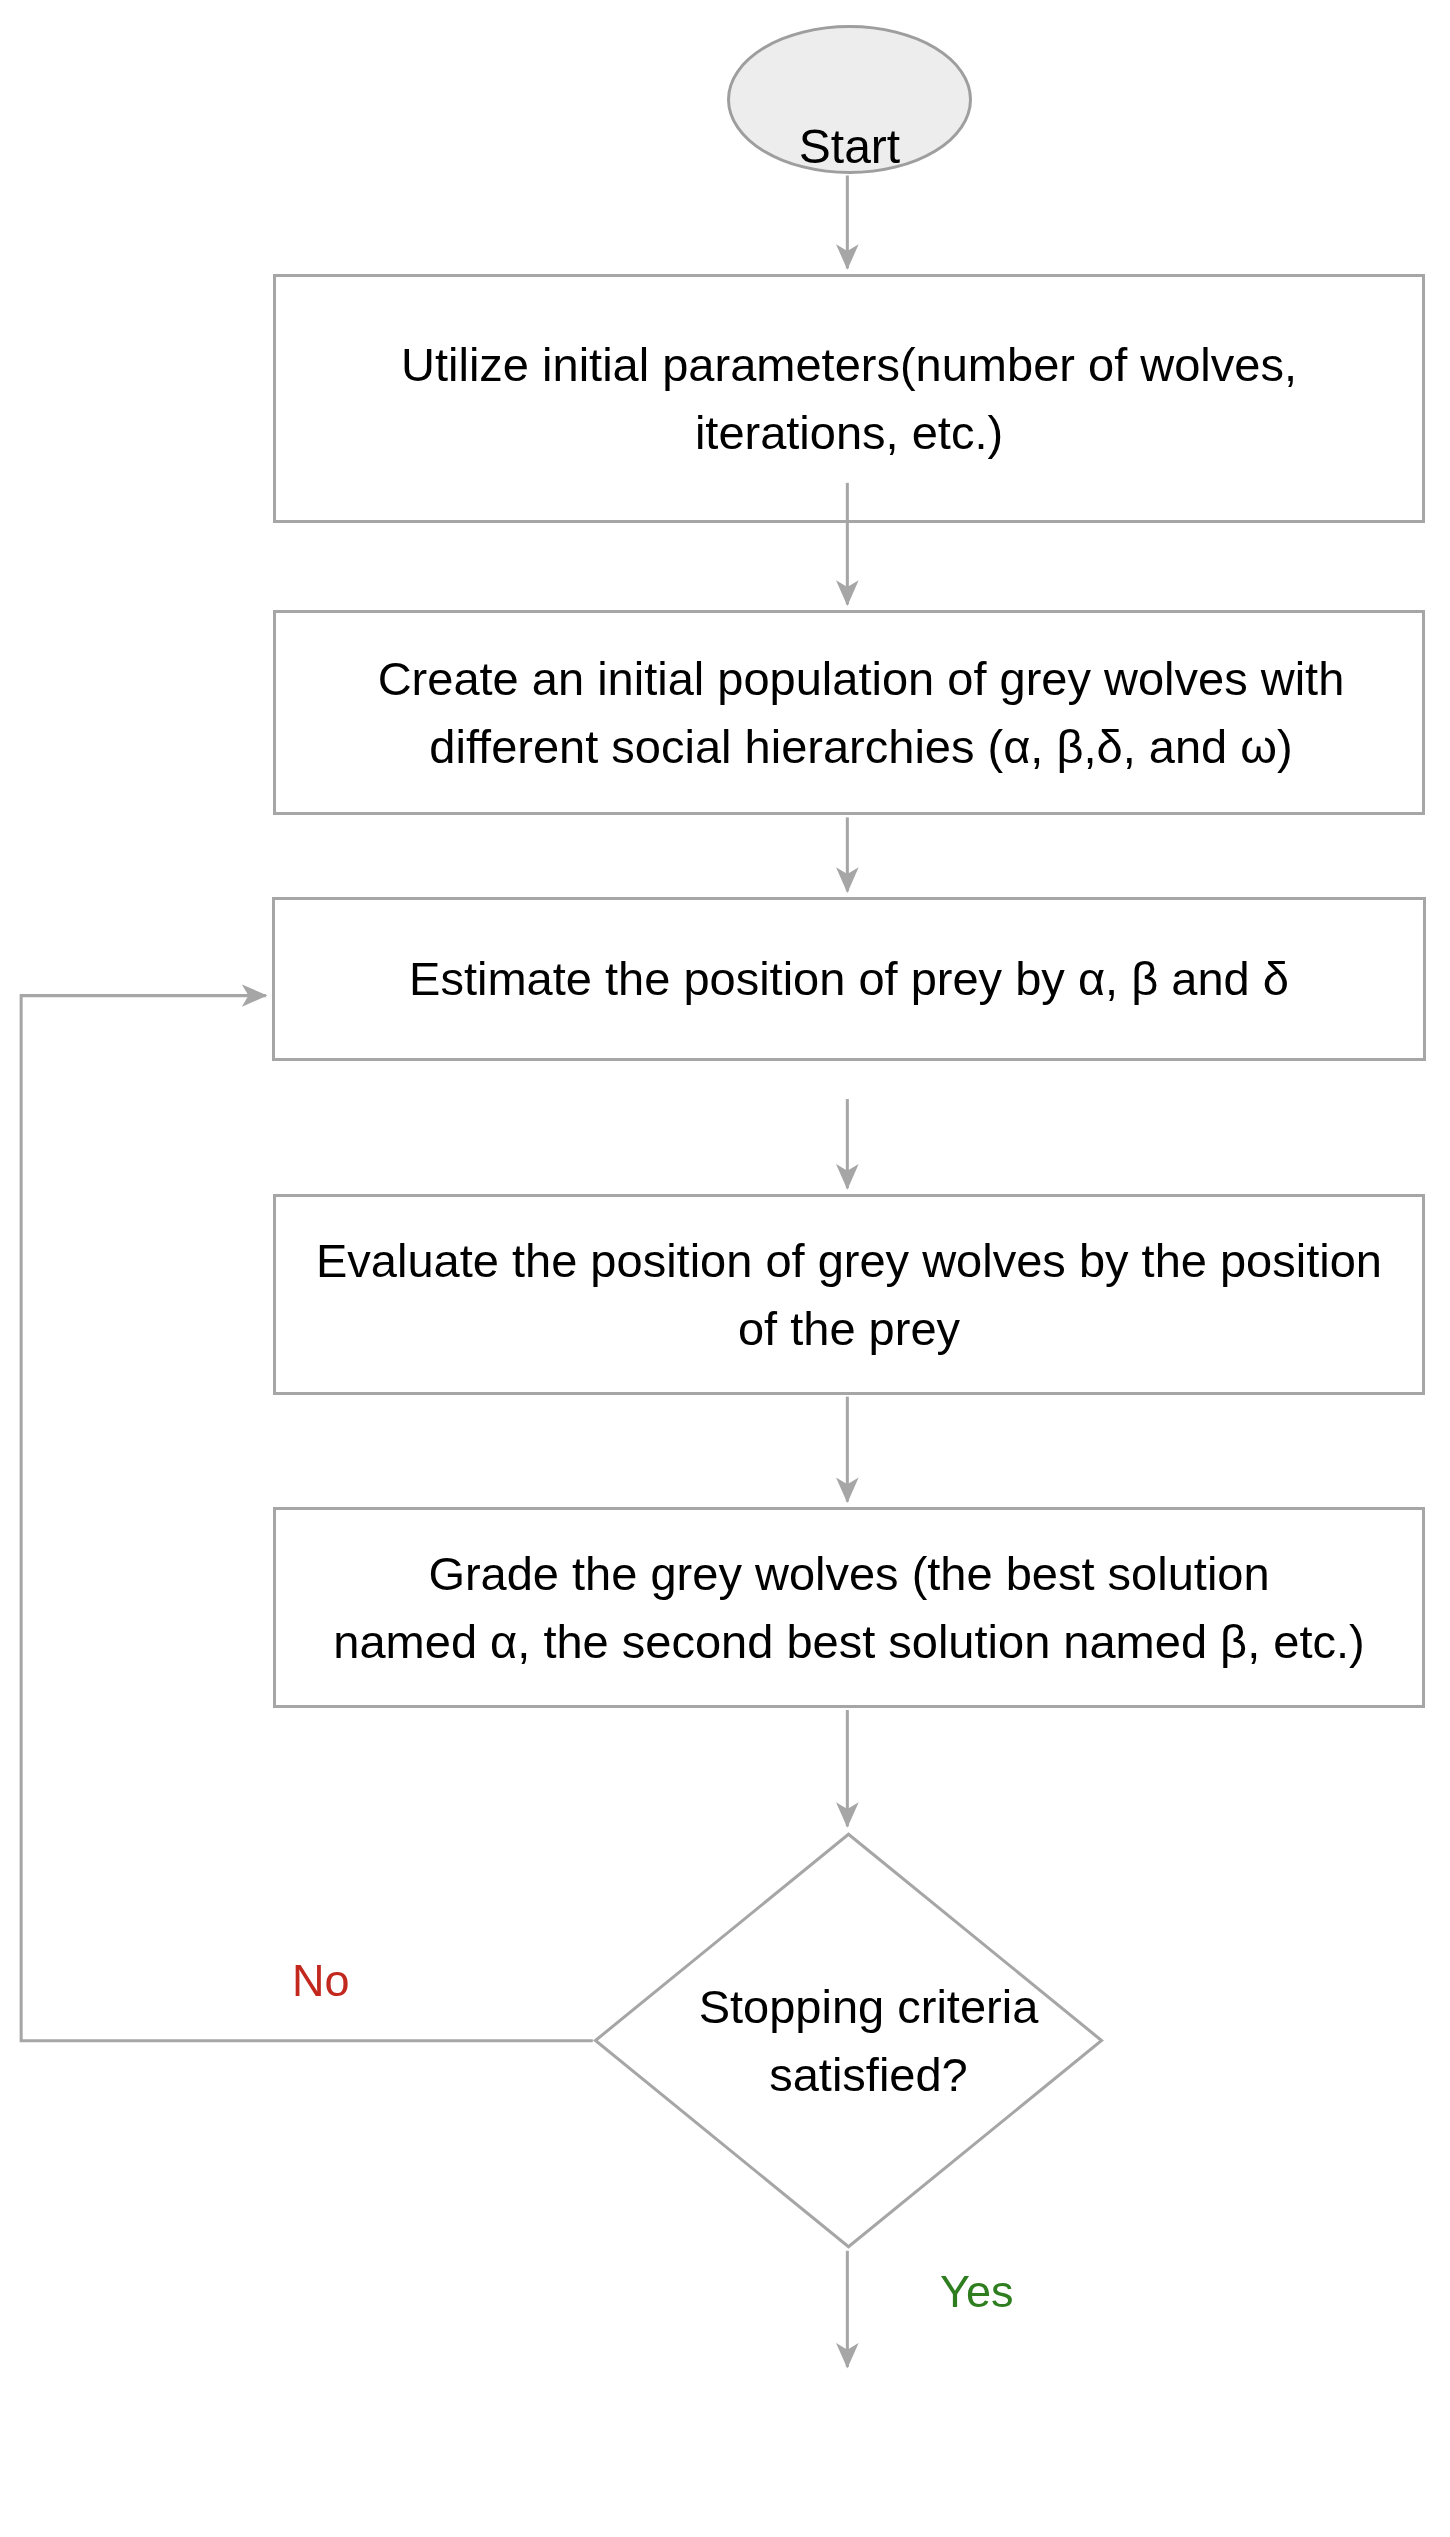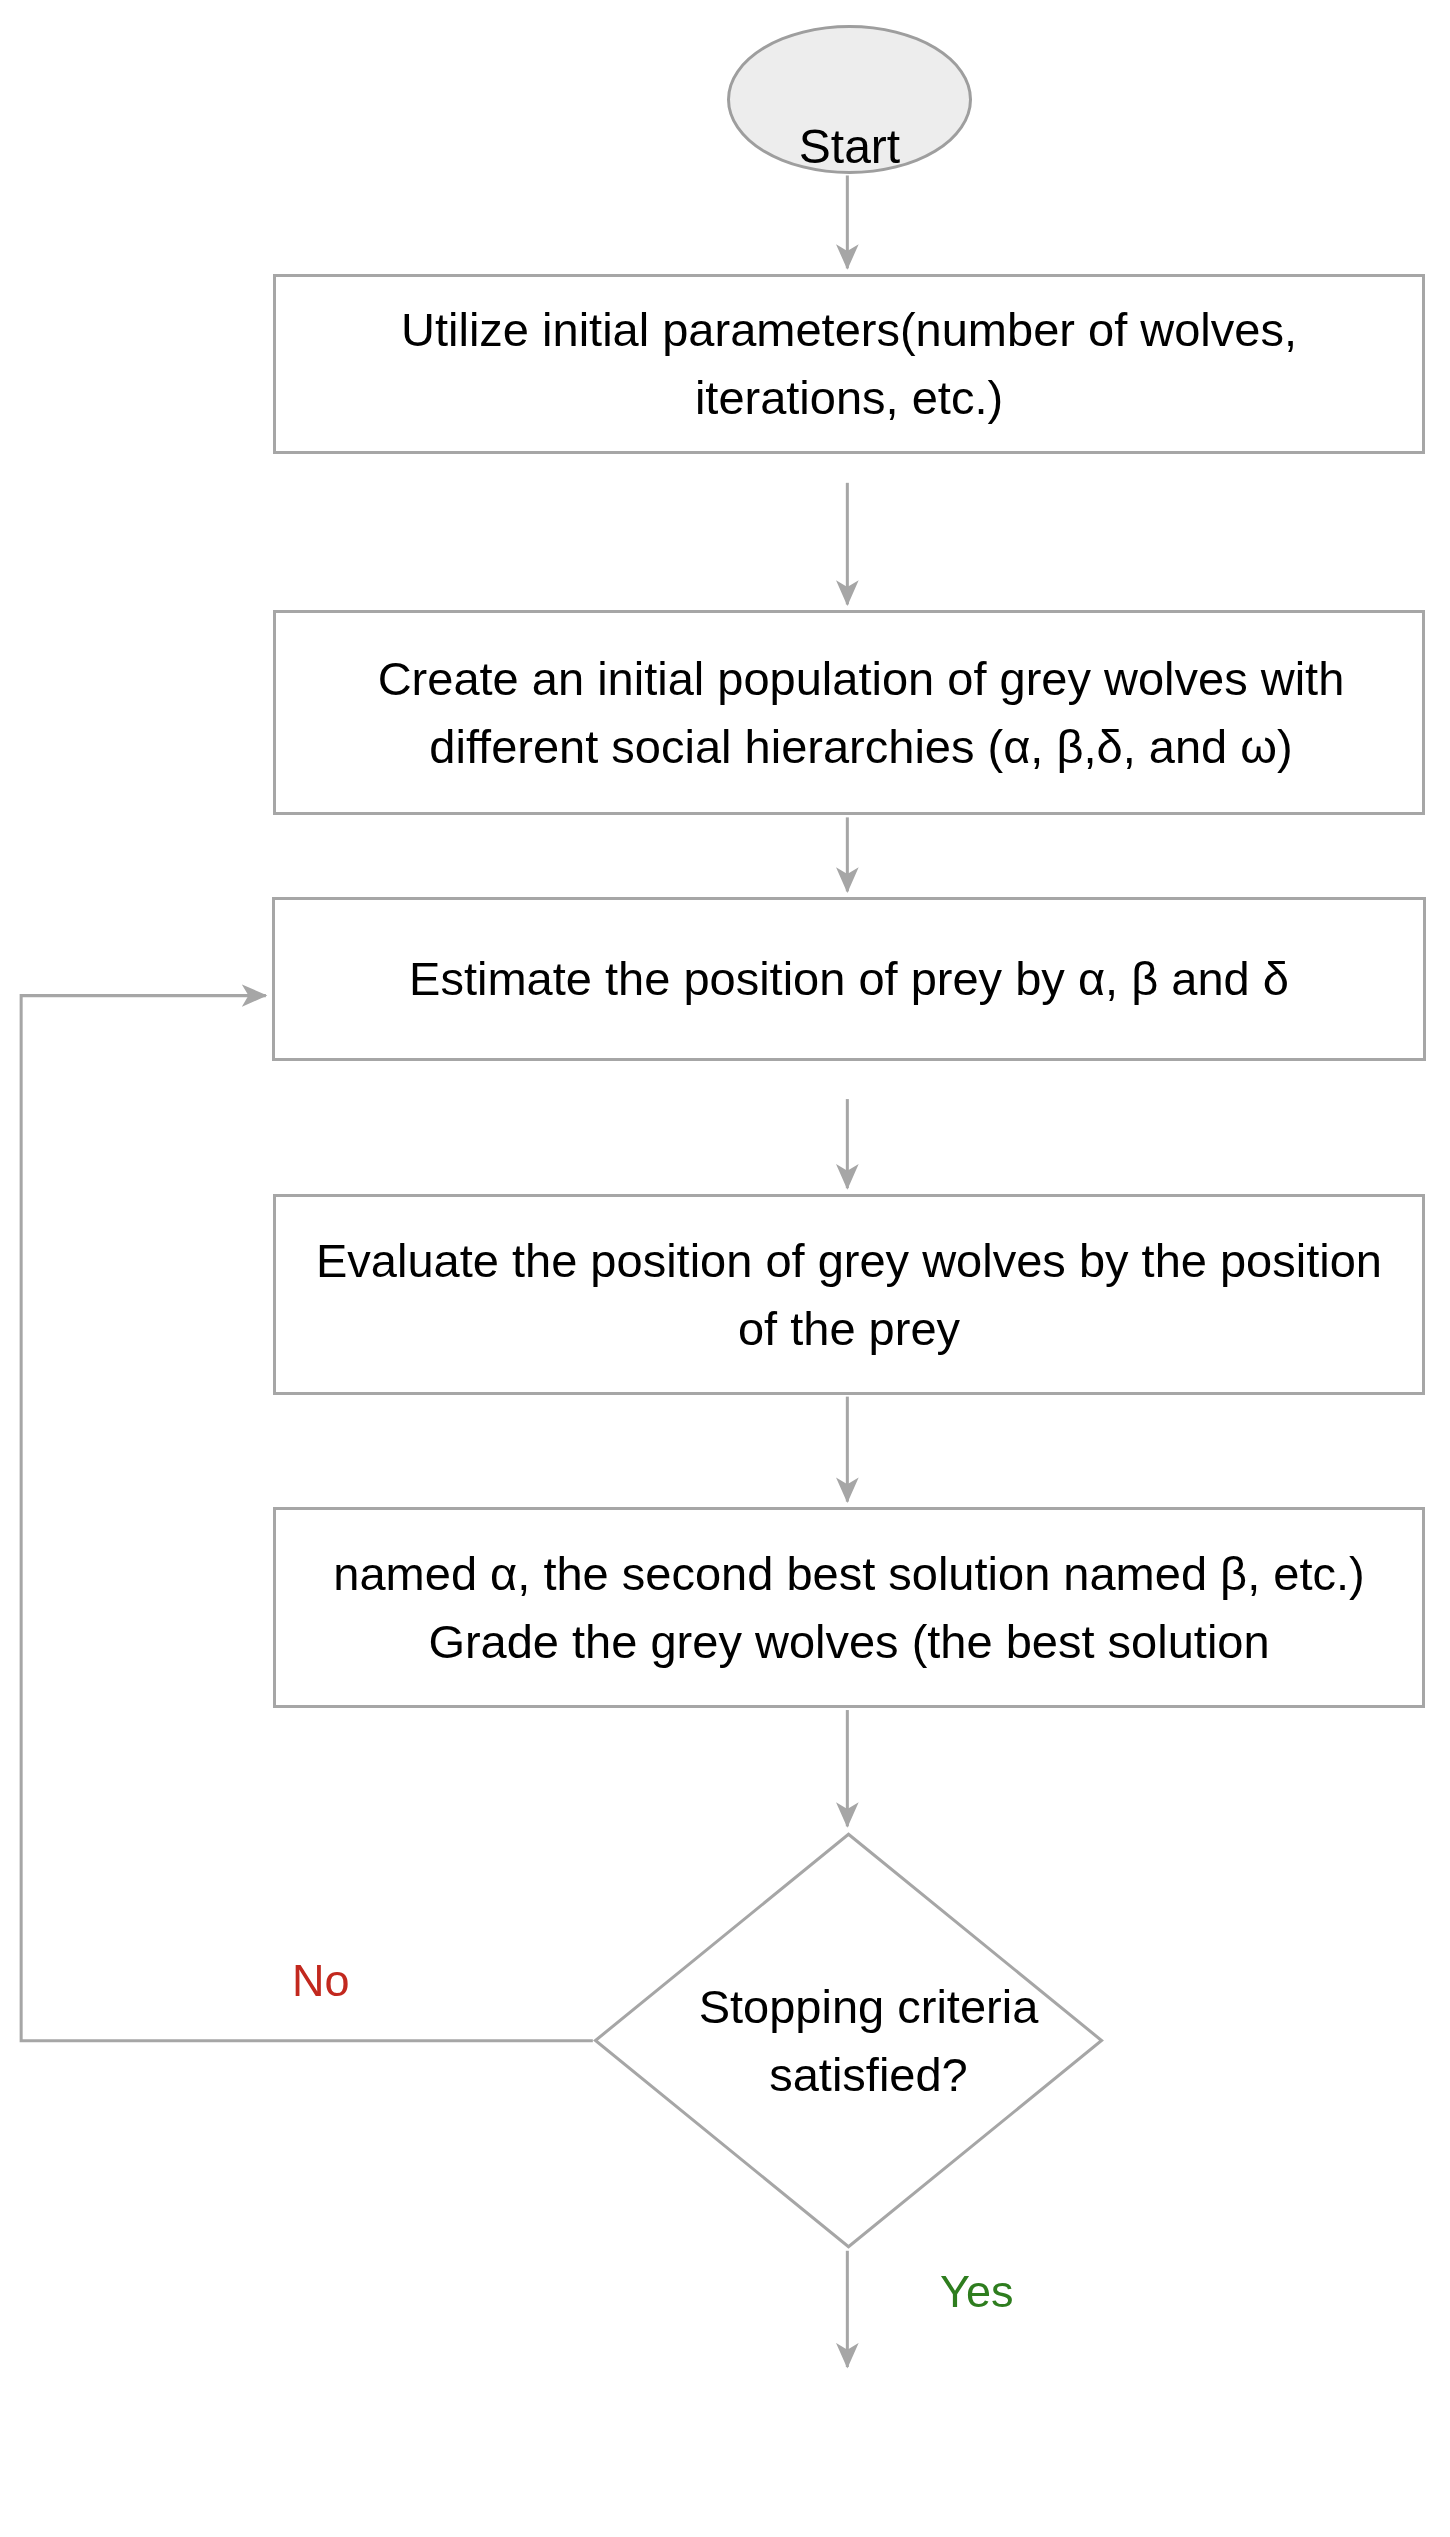--- a/index.html
+++ b/index.html
@@ -14,21 +14,21 @@
   .terminal{
     background:#ededed;border:3.8px solid #9e9e9e;border-radius:50%;
     font-size:48px;line-height:1;
   }
   .process{
     background:#ffffff;border:3px solid #a6a6a6;
     font-size:47px;line-height:68px;
   }
   .node .line{display:block;white-space:nowrap;}
   #node-start{left:727px;top:25px;width:245px;height:149px;justify-content:flex-end;}
-  #node-init{left:273px;top:274px;width:1152px;height:180px;}
+  #node-init{left:273px;top:274px;width:1152px;height:249px;}
   #node-create{left:273px;top:610px;width:1152px;height:205px;padding-left:24px;}
   #node-estimate{left:272px;top:897px;width:1154px;height:164px;}
   #node-evaluate{left:273px;top:1194px;width:1152px;height:201px;}
   #node-grade{left:273px;top:1507px;width:1152px;height:201px;}
   #node-end{left:727px;top:2373px;width:245px;height:148px;}
   #node-decision{
     left:593px;top:1832px;width:511px;height:417px;
     background:transparent;border:none;font-size:47px;line-height:68px;
   }
   #node-decision .diamond-svg{position:absolute;left:0;top:0;width:511px;height:417px;}
@@ -78,22 +78,22 @@
   <div class="node process" id="node-estimate">
     <span class="line">Estimate the position of prey by α, β and δ</span>
   </div>
 
   <div class="node process" id="node-evaluate">
     <span class="line">Evaluate the position of grey wolves by the position</span>
     <span class="line">of the prey</span>
   </div>
 
   <div class="node process" id="node-grade">
+    <span class="line">Grade the grey wolves (the best solution</span>
     <span class="line">named α, the second best solution named β, etc.)</span>
-    <span class="line">Grade the grey wolves (the best solution</span>
   </div>
 
   <div class="node" id="node-decision">
     <svg class="diamond-svg" viewBox="0 0 676 552" xmlns="http://www.w3.org/2000/svg">
       <polygon points="338,3 673,276 338,549 3,276" fill="#ffffff" stroke="#a6a6a6" stroke-width="4"></polygon>
     </svg>
     <div class="decision-text">
       <span class="line">Stopping criteria</span>
       <span class="line">satisfied?</span>
     </div>

